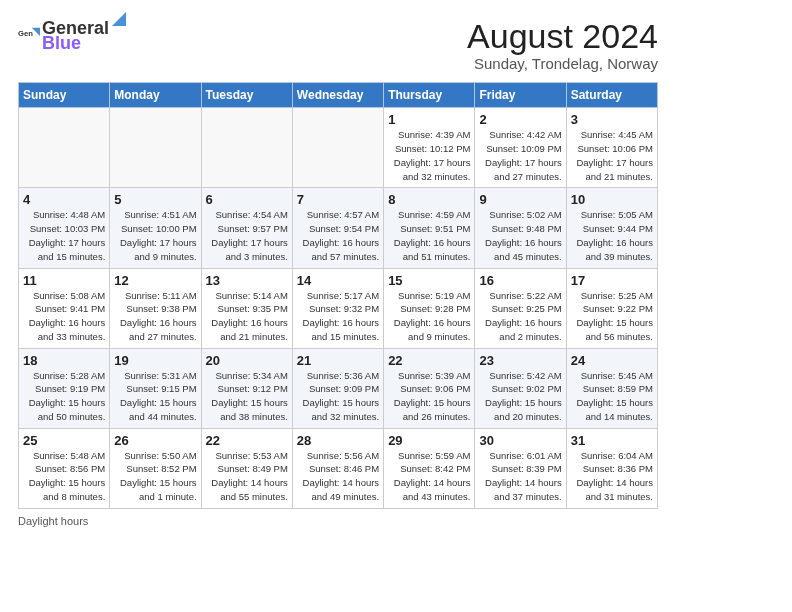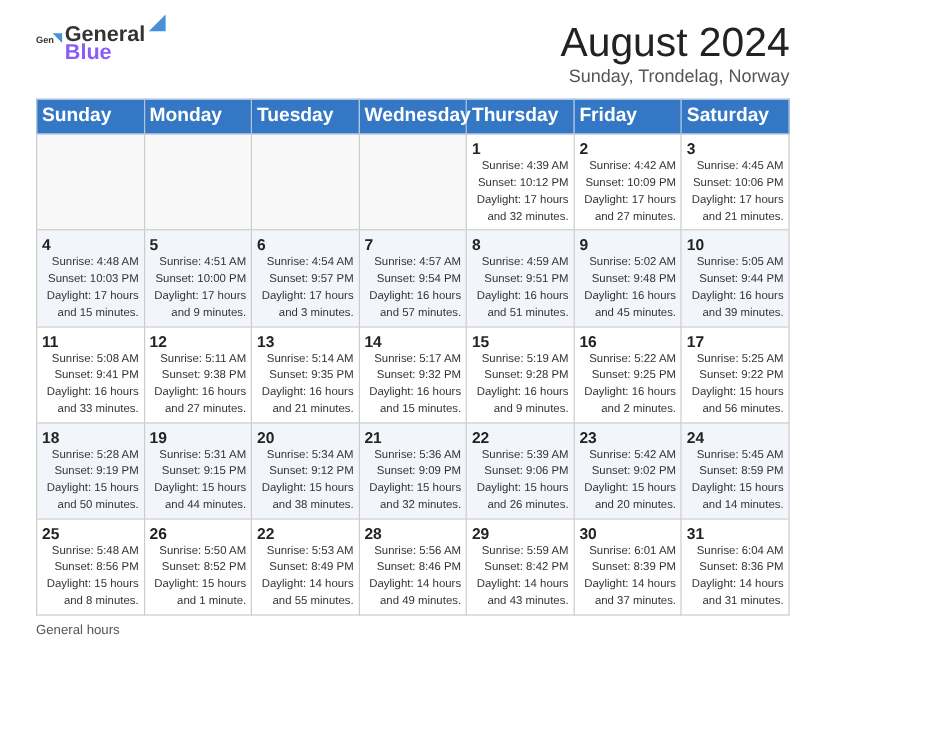--- a/index.html
+++ b/index.html
@@ -5,21 +5,21 @@
     * { margin: 0; padding: 0; box-sizing: border-box; }
     body {
       font-family: Arial, sans-serif;
       background: #fff;
       width: 792px;
       min-height: 612px;
       overflow: hidden;
     }
     .page {
       width: 676px;
-      padding: 18px 18px 12px 30px;
+      padding: 18px 18px 12px 18px;
     }
     .header-row {
       display: flex;
       justify-content: space-between;
       align-items: flex-start;
       margin-bottom: 10px;
     }
     .logo {
       display: flex;
       align-items: center;
@@ -44,21 +44,21 @@
       color: #555;
     }
     .calendar-table {
       width: 100%;
       border-collapse: collapse;
       table-layout: fixed;
     }
     .calendar-table th {
       background-color: #3478c5;
       color: #fff;
-      font-size: 16px;
+      font-size: 12px;
       font-weight: bold;
       padding: 5px 4px;
       text-align: left;
       border: 1px solid #b0c4de;
     }
     .calendar-table td {
       border: 1px solid #ccc;
       vertical-align: top;
       padding: 4px 4px 4px 4px;
       height: 80px;
@@ -265,14 +265,14 @@
             <div class="day-info">Sunrise: 6:01 AM<br>Sunset: 8:39 PM<br>Daylight: 14 hours<br>and 37 minutes.</div>
           </td>
           <td>
             <span class="day-number">31</span>
             <div class="day-info">Sunrise: 6:04 AM<br>Sunset: 8:36 PM<br>Daylight: 14 hours<br>and 31 minutes.</div>
           </td>
         </tr>
       </tbody>
   </table>
 
-  <div class="footer-note">General hours</div>
+  <div class="footer-note">Daylight hours</div>
 </div>
 
 </body></html>

